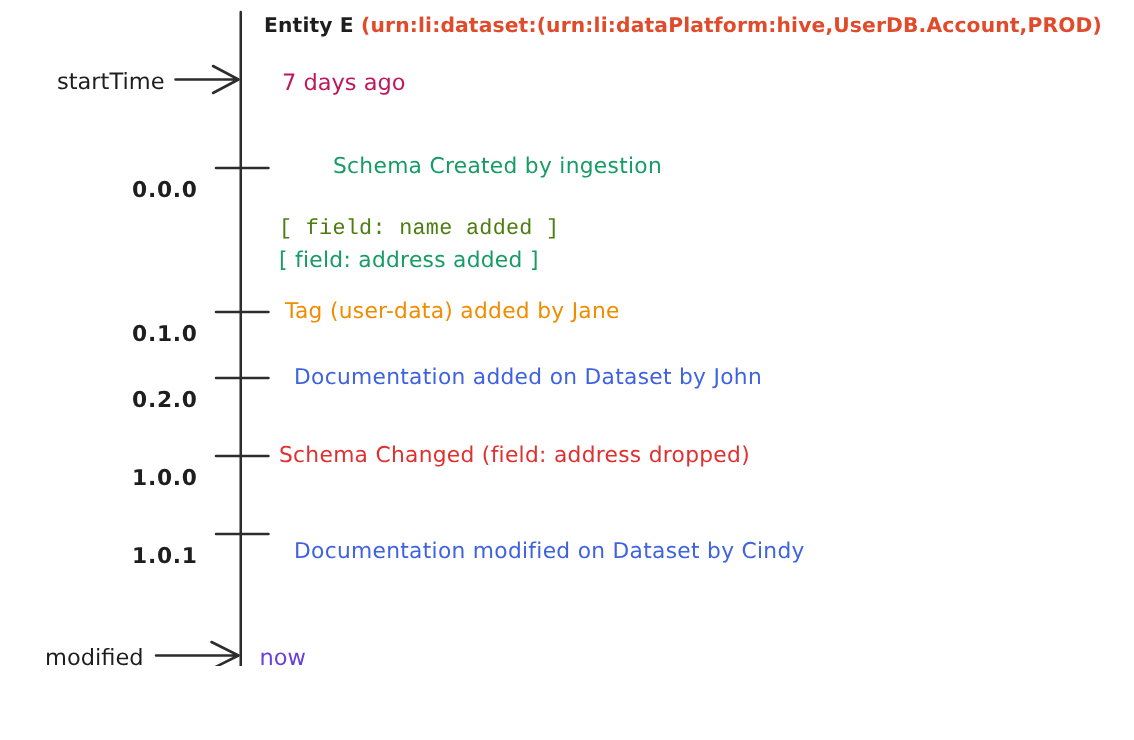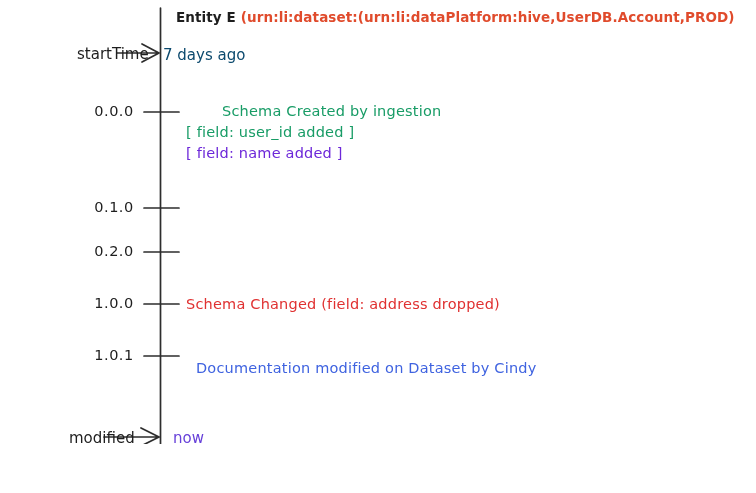--- a/index.html
+++ b/index.html
@@ -8,23 +8,23 @@
     width:756px; height:444px;
     background:#ffffff;
     font-family:"DejaVu Sans", sans-serif;
     color:#1e1e1e;
     overflow:hidden;
   }
   .abs { position:absolute; white-space:nowrap; }
   .axis-svg { position:absolute; left:0; top:0; }
   .title { left:176px; top:9px; font-size:13.5px; font-weight:600; letter-spacing:0.1px; }
   .title .urn { font-weight:600; }
-  .marker-label { font-size:15px; font-weight:500;margin-left:39px; }
+  .marker-label { font-size:15px; font-weight:500; }
   .marker-value { font-size:15px; font-weight:500; }
-  .version-label { font-size:14.5px; font-weight:400; width:52px; text-align:center; letter-spacing:0.5px; }
+  .version-label { font-size:14.5px; font-weight:700; width:52px; text-align:left; letter-spacing:0.5px;margin-top:16px; }
   .event-line { font-size:14.5px; font-weight:500; letter-spacing:0.2px; }
 </style>
 </head>
 <body>
 
 <div class="canvas">
 
   <svg class="axis-svg" width="756" height="493" viewBox="0 0 756 493">
     <g fill="none" stroke-width="1.7" stroke-linecap="round" stroke="#2d2d2d">
 
@@ -43,34 +43,36 @@
       <path d="M144,356 L179,356"></path>
     </g>
   </svg>
 
   <div class="abs title">
     <span style="color: rgb(30, 30, 30);">Entity E</span>
     <span class="urn" style="color: rgb(224, 75, 44);">(urn:li:dataset:(urn:li:dataPlatform:hive,UserDB.Account,PROD)</span>
   </div>
 
   <div class="abs marker-label" style="left: 38px; top: 45px; color: rgb(30, 30, 30);">startTime</div>
-  <div class="abs marker-value" style="left: 163px; top: 46px; color: #0c4a6e;">7 days ago</div>
+  <div class="abs marker-value" style="left: 188px; top: 46px; color: #be185d;">7 days ago</div>
 
   <div class="abs marker-label" style="left: 30px; top: 429px; color: rgb(30, 30, 30);">modified</div>
   <div class="abs marker-value" style="left: 173px; top: 429px; color: rgb(103, 65, 217); text-align: center;">now</div>
 
   <div class="abs version-label" style="left: 88px; top: 103px; color: rgb(30, 30, 30);">0.0.0</div>
   <div class="abs version-label" style="left: 88px; top: 199px; color: rgb(30, 30, 30);">0.1.0</div>
   <div class="abs version-label" style="left: 88px; top: 243px; color: rgb(30, 30, 30);">0.2.0</div>
   <div class="abs version-label" style="left: 88px; top: 295px; color: rgb(30, 30, 30);">1.0.0</div>
   <div class="abs version-label" style="left: 88px; top: 347px; color: rgb(30, 30, 30);">1.0.1</div>
 
   <div class="abs event-line" style="left: 186px; top: 103px; color: rgb(24, 156, 102); margin-left: 36px;">Schema Created by ingestion</div>
-  <div class="abs event-line" style="left: 186px; top: 124px; color: rgb(24, 156, 102);">[ field: user_id added ]</div>
-  <div class="abs event-line" style="left: 186px; top: 145px; color: #6d28d9;">[ field: name added ]</div>
+  <div class="abs event-line" style="left: 186px; top: 145px; color: #4d7c0f; font-family: Liberation Mono, monospace;">[ field: name added ]</div>
+  <div class="abs event-line" style="left: 186px; top: 166px; color: rgb(24, 156, 102);">[ field: address added ]</div>
 
+  <div class="abs event-line" style="left: 190px; top: 200px; color: rgb(240, 140, 0);">Tag (user-data) added by Jane</div>
 
+  <div class="abs event-line" style="left: 196px; top: 244px; color: rgb(63, 99, 224);">Documentation added on Dataset by John</div>
 
   <div class="abs event-line" style="left: 186px; top: 296px; color: rgb(224, 49, 49);">Schema Changed (field: address dropped)</div>
 
   <div class="abs event-line" style="left: 196px; top: 360px; color: rgb(63, 99, 224);">Documentation modified on Dataset by Cindy</div>
 
 </div>
 
 </body></html>

